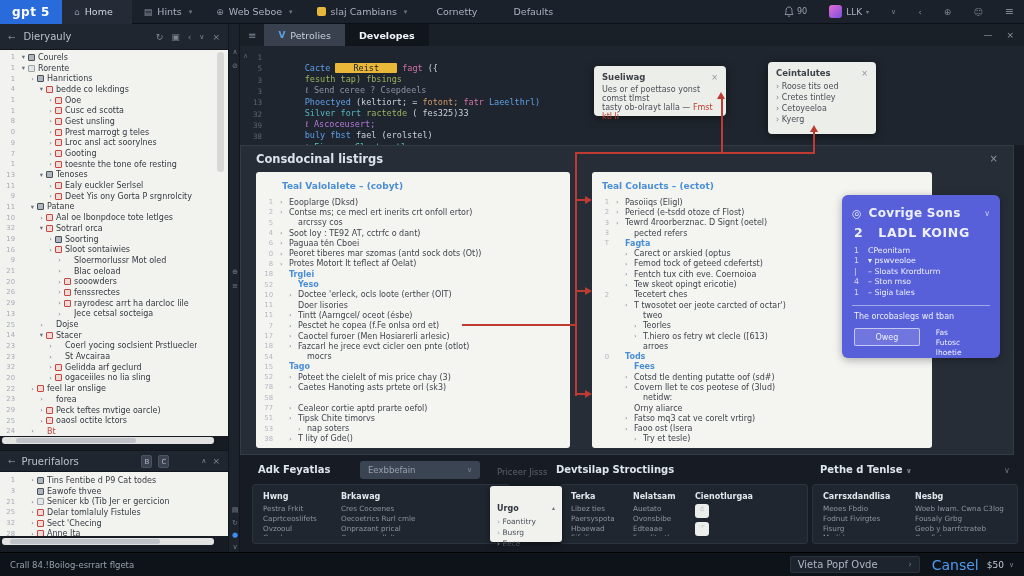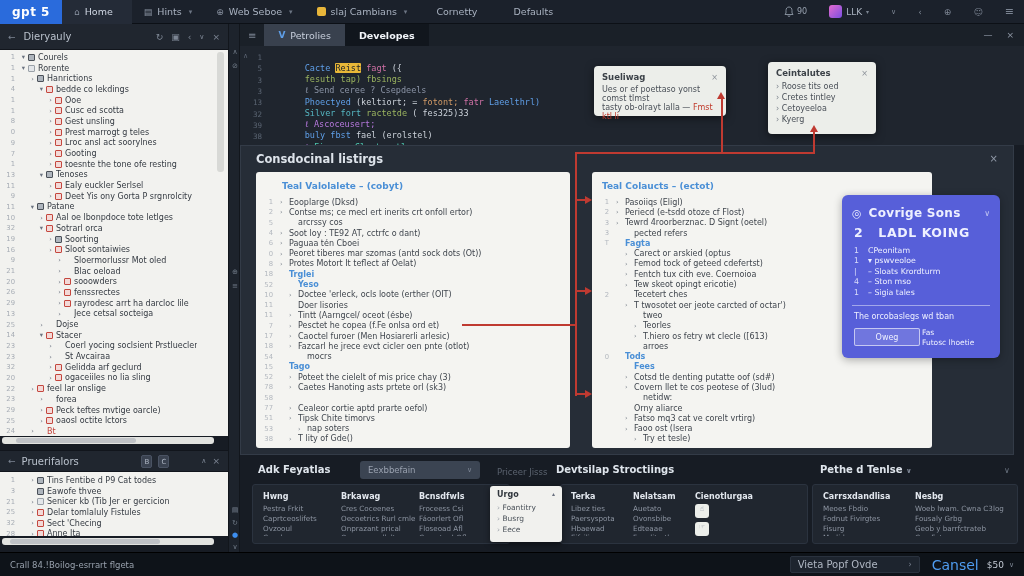--- a/index.html
+++ b/index.html
@@ -59,21 +59,21 @@
   .tab.t1{background:#39414e;color:#c7cedb}
   .tab.t2{background:#11161d;color:#f2f5f9;font-weight:bold}
   .vlogo{color:#5f9fe8;font-weight:bold;font-size:9px}
   .wctl{margin-left:auto;display:flex;gap:14px;padding-right:10px;color:#8f98a6;font-size:9px}
   .code{left:240px;top:46px;width:784px;height:99px;background:#1f252e;padding-top:6px;z-index:3}
   .fold{position:absolute;left:243px;top:52px;font-size:7px;color:#5b6472;z-index:4}
   .cline{display:flex;height:11.3px;align-items:center;font-family:"DejaVu Sans Mono",monospace;font-size:8.5px;white-space:pre}
   .cline .cn{width:22px;text-align:right;color:#5a6472;font-size:7.5px;margin-right:12px;flex:none}
   .tk.b{color:#5f9fe8}.tk.p{color:#d171a6}.tk.g{color:#9ab35f}.tk.cm{color:#8a93a5}.tk.o{color:#d19a66}
   .tk.c{color:#55b6c2}.tk.pu{color:#b678dd}.tk.t{color:#4ec9b0}.tk.w{color:#ccd2da}
-  .tk.hl{background:#e9b838;color:#1d2127;padding:0 0;border-radius:1px}
+  .tk.hl{background:#e9b838;color:#1d2127;padding:0 18px;border-radius:1px}
 
   
   .tip{position:absolute;background:#eceeea;border-radius:4px;box-shadow:0 2px 8px rgba(0,0,0,.5);color:#4a5058;padding:6px 8px;font-size:8px;z-index:30}
   .tip-head{display:flex;align-items:center;margin-bottom:3px}
   .tip-title{font-weight:bold;font-size:8.5px;color:#3c4248;flex:1}
   .tip-x{color:#8b9199;font-size:8px}
   .tip .red{color:#c0392b}
   .tip li{list-style:none;line-height:11px}
   .tip li:before{content:"› ";color:#7d848c}
 
@@ -95,42 +95,42 @@
   .bcard{position:absolute;left:842px;top:195px;width:158px;height:163px;background:#575fd9;border-radius:6px;color:#eef0ff;z-index:15;box-shadow:0 2px 8px rgba(0,0,0,.3)}
   .bc-head{display:flex;align-items:center;gap:7px;padding:11px 10px 3px}
   .bc-ico{font-size:11px}
   .bc-title{font-size:12px;font-weight:bold;flex:1;letter-spacing:.3px}
   .bc-chev{font-size:8px;opacity:.7}
   .bc-big{display:flex;gap:15px;padding:2px 12px 5px;font-size:12.5px;font-weight:bold;letter-spacing:.6px}
   .bc-row{display:flex;align-items:center;height:10.5px;padding:0 12px;font-size:7.8px}
   .bc-row .bn{width:14px;flex:none;opacity:.85}
   .bc-div{border-top:1px solid rgba(255,255,255,.45);margin:7px 10px 6px}
   .bc-note{padding:0 12px;font-size:8px}
-  .bc-foot{display:flex;padding:7px 12px 0;gap:2px;align-items:flex-start}
+  .bc-foot{display:flex;padding:7px 12px 0;gap:16px;align-items:flex-start}
   .bc-btn{width:66px;height:18px;background:rgba(255,255,255,.15);border:1px solid rgba(255,255,255,.6);border-radius:2px;font-size:8px;text-align:center;line-height:17px}
   .bc-side{font-size:7.5px;line-height:10px}
 
   
   .rl{position:absolute;background:#bf3a31;z-index:60}
   .rah{position:absolute;width:0;height:0;z-index:60}
   .rah.up{border-left:4px solid transparent;border-right:4px solid transparent;border-bottom:7px solid #bf3a31}
   .rah.rt{border-top:4px solid transparent;border-bottom:4px solid transparent;border-left:7px solid #bf3a31}
 
   
   .bg-title{position:absolute;font-size:10px;font-weight:bold;color:#dfe5ec;z-index:12;white-space:nowrap}
   .bg-faded{position:absolute;font-size:8.5px;color:#5a626e;z-index:12;white-space:nowrap}
   .drop{position:absolute;left:360px;top:461px;width:120px;height:18px;background:#3b4452;border-radius:3px;display:flex;align-items:center;padding:0 8px;z-index:12}
   .drop-t{flex:1;font-size:8.5px;color:#9aa2b0}
   .drop-c{font-size:7px;color:#7d8694}
   .bpanel{position:absolute;top:484px;height:60px;background:#20262f;border-radius:3px;border:1px solid #2b333f;display:flex;padding:7px 10px;gap:0;z-index:11}
   .bcol{overflow:hidden}
   .bcol h4{font-size:8px;color:#e2e7ee;margin-bottom:3px;white-space:nowrap}
   .bcol div{font-size:7.2px;color:#8d95a2;line-height:9.8px;white-space:nowrap;overflow:hidden}
   .tile{width:14px;height:14px;background:#eceeea;border-radius:3px;color:#2b3138;font-size:9px;text-align:center;line-height:14px;margin-bottom:4px}
-  .wdrop{position:absolute;left:490px;top:486px;width:72px;height:56px;background:#f1f1ee;border-radius:3px;box-shadow:0 2px 6px rgba(0,0,0,.45);padding:4px 7px;z-index:40}
+  .wdrop{position:absolute;left:490px;top:486px;width:72px;height:56px;background:#f1f1ee;border-radius:3px;box-shadow:0 2px 6px rgba(0,0,0,.45);padding:18px 7px;z-index:40}
   .wdrop-head{display:flex;font-size:8px;font-weight:bold;color:#2f353c;margin-bottom:3px}
   .wdrop-head .c{margin-left:auto;font-size:6px;color:#6b7280}
   .wdrop li{list-style:none;font-size:7.5px;color:#4b525a;line-height:11px;white-space:nowrap}
   .wdrop li:before{content:"› ";color:#9aa0a8}
   .far-chev{position:absolute;left:1004px;top:466px;font-size:8px;color:#6c7582;z-index:12}
 
   
   .sbar{left:0;top:552px;width:1024px;height:24px;background:#0e1319;border-top:1px solid #000;display:flex;align-items:center;padding:0 10px;z-index:25}
   .sbar-l{font-size:8.5px;color:#98a1ad;flex:1}
   .cmd-pill{display:flex;align-items:center;width:130px;height:17px;background:#1d242e;border:1px solid #2a323e;border-radius:2px;padding:0 7px;margin-right:12px}
@@ -1011,30 +1011,20 @@
     <div class="bcol" style="width:76px;margin-right:2px">
       <h4>Brkawag</h4>
       <div>
 
       <div>Cres Coceenes</div>
         <div>Oecoetrics Rurl cmle</div>
         <div>Onprazant prical</div>
         <div>Oesegu oorllalty</div>
       </div>
     </div>
-    <div class="bcol" style="width:76px;margin-right:2px">
-      <h4>Bcnsdfwls</h4>
-      <div>
-
-      <div>Froceess Csi</div>
-        <div>Fáoorlert Ofl</div>
-        <div>Floseoad Afl</div>
-        <div>Ceusrtey! Ofl</div>
-      </div>
-    </div>
   </div>
 
 <div class="bg-faded" style="left:497px;top:467px">Priceer Jisss</div>
 <div class="bg-title" style="left:556px;top:464px">Devtsilap Stroctiings</div>
 <div class="bpanel" style="left:560px;width:248px">
   <div style="display:flex">
 
   <div class="bcol" style="width:62px">
         <h4>Terka</h4>
         <div>

